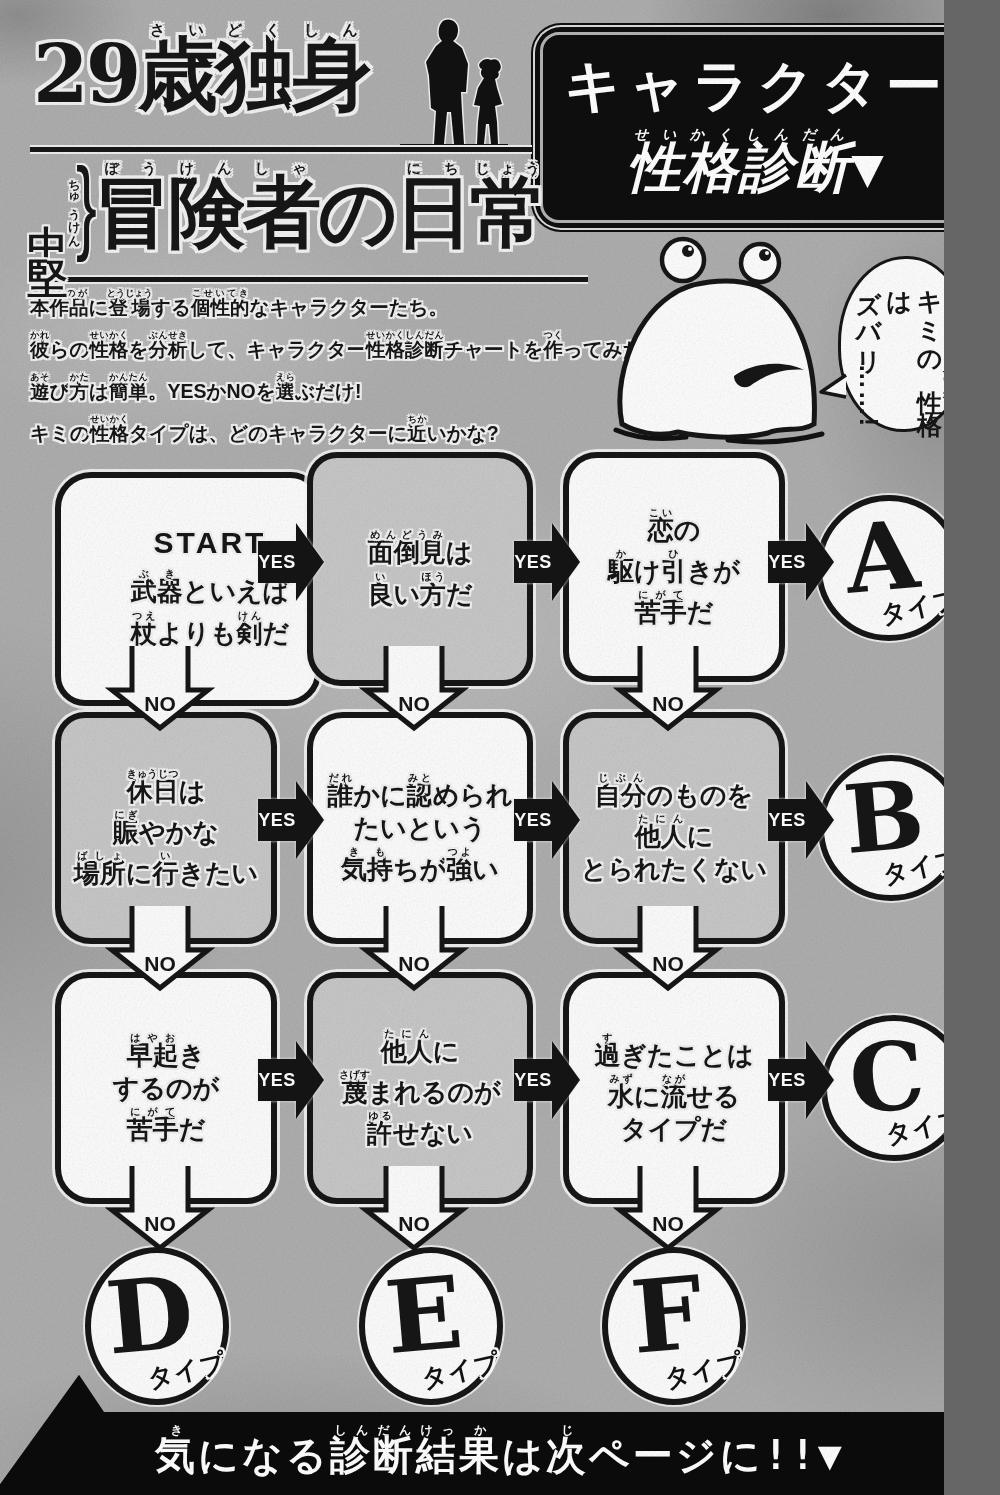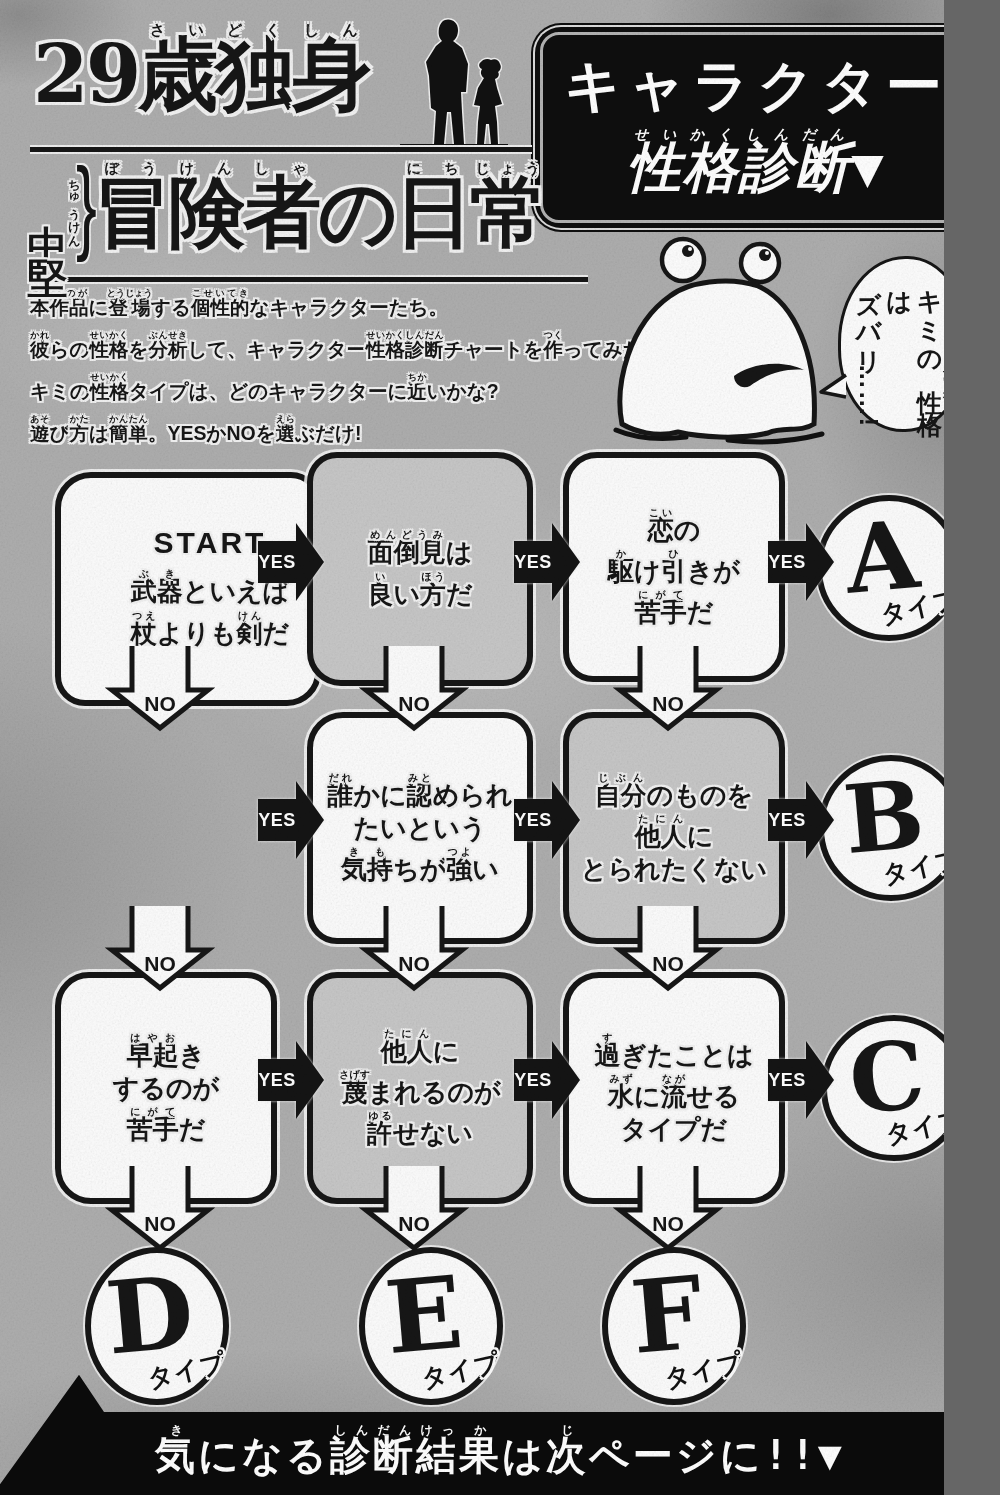--- a/index.html
+++ b/index.html
@@ -150,22 +150,22 @@
   <div class="rule rule2"></div>
 
   <div class="badge">
     <div class="badge-l1">キャラクター</div>
     <div class="badge-l2"><ruby>性<rt>せい</rt></ruby><ruby>格<rt>かく</rt></ruby><ruby>診<rt>しん</rt></ruby><ruby>断<rt>だん</rt></ruby>▼</div>
   </div>
 
   <div class="intro outlined">
       <div class="rline"><ruby>本作品<rt>まれるのが</rt></ruby>に<ruby>登場<rt>とうじょう</rt></ruby>する<ruby>個性的<rt>こせいてき</rt></ruby>なキャラクターたち。</div>
       <div class="rline"><ruby>彼<rt>かれ</rt></ruby>らの<ruby>性格<rt>せいかく</rt></ruby>を<ruby>分析<rt>ぶんせき</rt></ruby>して、キャラクター<ruby>性格診断<rt>せいかくしんだん</rt></ruby>チャートを<ruby>作<rt>つく</rt></ruby>ってみたよ!</div>
+      <div class="rline"><ruby>遊<rt>あそ</rt></ruby>び<ruby>方<rt>かた</rt></ruby>は<ruby>簡単<rt>かんたん</rt></ruby>。YESかNOを<ruby>選<rt>えら</rt></ruby>ぶだけ!</div>
       <div class="rline">キミの<ruby>性格<rt>せいかく</rt></ruby>タイプは、どのキャラクターに<ruby>近<rt>ちか</rt></ruby>いかな?</div>
-      <div class="rline"><ruby>遊<rt>あそ</rt></ruby>び<ruby>方<rt>かた</rt></ruby>は<ruby>簡単<rt>かんたん</rt></ruby>。YESかNOを<ruby>選<rt>えら</rt></ruby>ぶだけ!</div>
     </div>
 
   <svg class="slime" width="224" height="224" viewBox="0 0 224 224">
     <path d="M8,202 Q36,214 78,209" fill="none" stroke="#111" stroke-width="5" stroke-linecap="round"></path>
     <path d="M120,212 Q168,218 214,206" fill="none" stroke="#111" stroke-width="5" stroke-linecap="round"></path>
     <path d="M14,196 C6,156 22,96 62,68 C80,54 120,48 150,58 C186,74 210,126 206,196 C192,205 176,198 160,205 C130,212 92,209 70,204 C48,210 26,203 14,196 Z" fill="#fdfdfd" stroke="#161616" stroke-width="5"></path>
     <circle cx="75" cy="32" r="21" fill="#fdfdfd" stroke="#161616" stroke-width="4.5"></circle>
     <circle cx="80" cy="23" r="6" fill="#161616"></circle>
     <circle cx="82" cy="21" r="2" fill="#fdfdfd"></circle>
     <circle cx="152" cy="35" r="19" fill="#fdfdfd" stroke="#161616" stroke-width="4.5"></circle>
@@ -194,20 +194,27 @@
         <div class="rline"><ruby>良<rt>い</rt></ruby>い<ruby>方<rt>ほう</rt></ruby>だ</div>
       </div>
   </div>
   <div class="qbox b3" data-variant="white">
     <div class="outlined">
         <div class="rline"><ruby>恋<rt>こい</rt></ruby>の</div>
         <div class="rline"><ruby>駆<rt>か</rt></ruby>け<ruby>引<rt>ひ</rt></ruby>きが</div>
         <div class="rline"><ruby>苦手<rt>にがて</rt></ruby>だ</div>
       </div>
   </div>
+  <div class="qbox b4" data-variant="gray">
+    <div class="outlined">
+        <div class="rline"><ruby>休日<rt>きゅうじつ</rt></ruby>は</div>
+        <div class="rline"><ruby>賑<rt>にぎ</rt></ruby>やかな</div>
+        <div class="rline"><ruby>場所<rt>ばしょ</rt></ruby>に<ruby>行<rt>い</rt></ruby>きたい</div>
+      </div>
+  </div>
   <div class="qbox b5" data-variant="white">
     <div class="outlined">
         <div class="rline"><ruby>誰<rt>だれ</rt></ruby>かに<ruby>認<rt>みと</rt></ruby>められ</div>
         <div class="rline">たいという</div>
         <div class="rline"><ruby>気持<rt>きも</rt></ruby>ちが<ruby>強<rt>つよ</rt></ruby>い</div>
       </div>
   </div>
   <div class="qbox b6" data-variant="gray">
     <div class="outlined">
         <div class="rline"><ruby>自分<rt>じぶん</rt></ruby>のものを</div>

